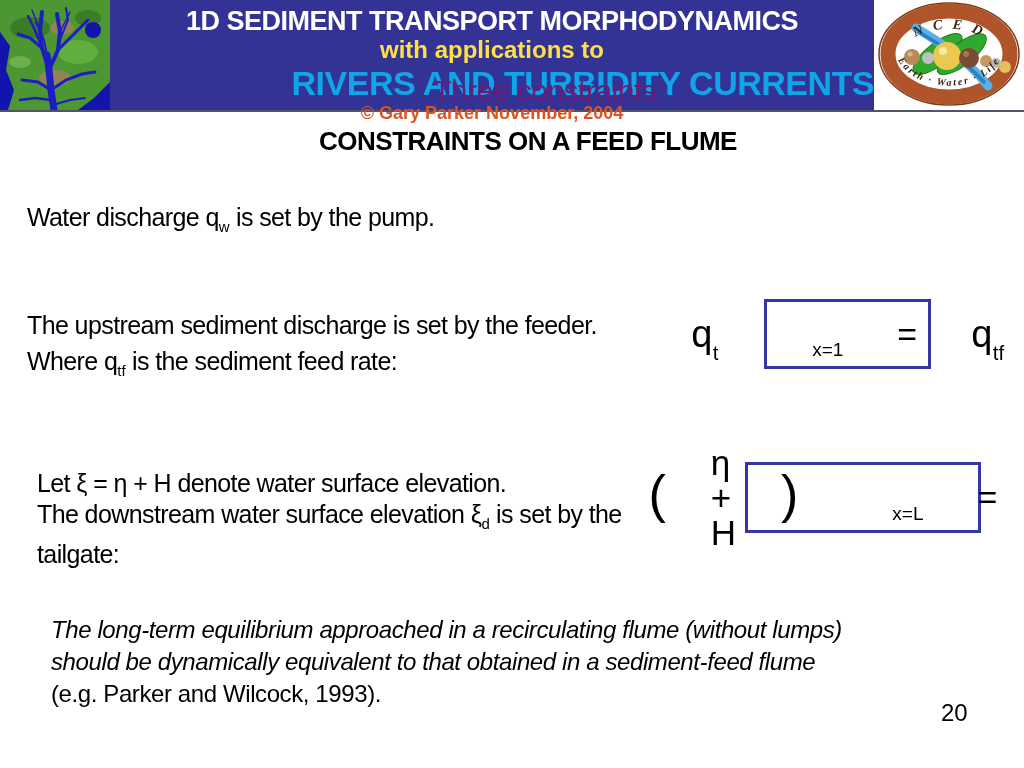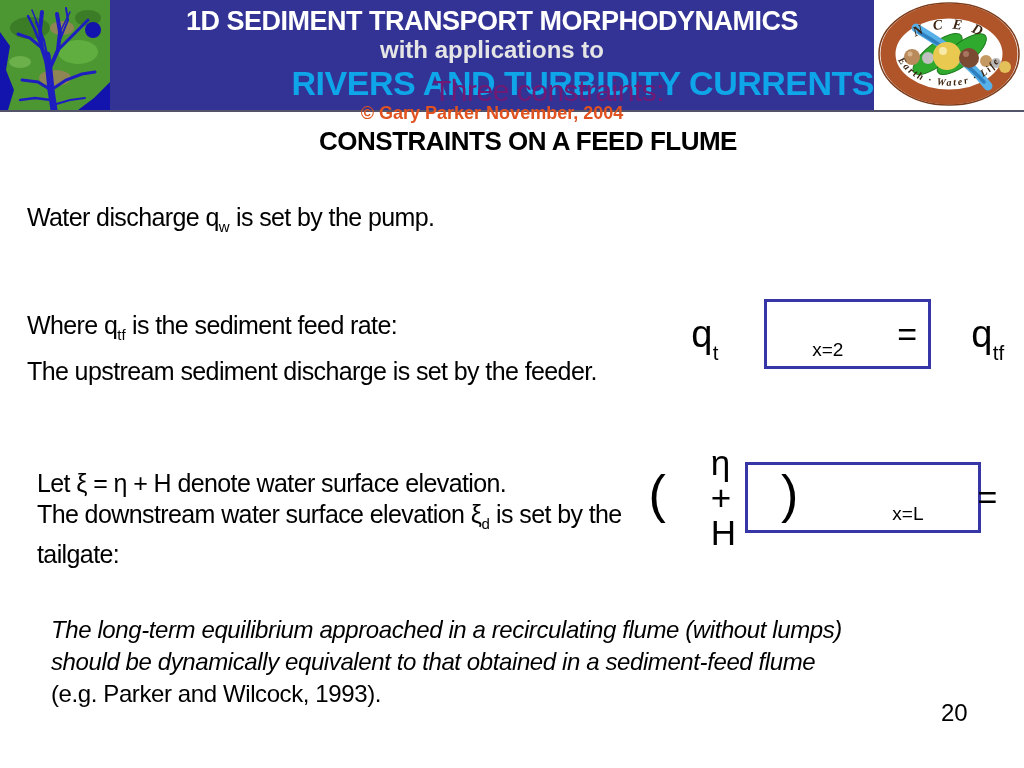--- a/index.html
+++ b/index.html
@@ -11,21 +11,21 @@
   .header{
     position:absolute;left:0;top:0;width:1024px;height:112px;
     background:#333396;border-bottom:2px solid #53536a;box-sizing:border-box;
   }
   .delta-logo{position:absolute;left:0;top:0;width:110px;height:110px;}
   .nced-logo{position:absolute;right:0;top:0;width:150px;height:110px;background:#fff;}
   .title-block{
     position:absolute;left:110px;right:150px;top:7px;text-align:center;line-height:1.04;
   }
   .t1{font-size:27px;font-weight:bold;color:#ffffff;letter-spacing:-0.5px;}
-  .t2{font-size:24px;font-weight:bold;color:#e5e5e5;margin-top:3px;}
+  .t2{font-size:24px;font-weight:bold;color:#fde047;margin-top:3px;}
   .t3{font-size:34px;font-weight:bold;color:#0ea5e9;margin-top:3px;letter-spacing:-0.5px;text-align:right;}
   .t4{font-size:18px;font-weight:bold;color:#e0521f;margin-top:3px;}
   .three-constraints{
     position:absolute;left:433px;top:74px;z-index:5;
     font-size:30px;color:#701a75;letter-spacing:-0.5px;white-space:nowrap;
   }
   
   .heading{
     position:absolute;left:16px;top:126px;width:1024px;text-align:center;
     font-size:26px;font-weight:bold;letter-spacing:-0.5px;
@@ -140,30 +140,30 @@
 
   <div class="three-constraints">Three constraints:</div>
 
   <div class="heading">CONSTRAINTS ON A FEED FLUME</div>
 
   <div class="body-text p1">
     <span>Water discharge q</span><sub class="bsub">w</sub><span> is set by the pump.</span>
   </div>
 
   <div class="body-text p2">
+    <div>The upstream sediment discharge is set by the feeder.</div>
     <div>
       <span>Where q</span><sub class="bsub">tf</sub><span> is the sediment feed rate:</span>
     </div>
-    <div>The upstream sediment discharge is set by the feeder.</div>
   </div>
 
   <div class="eqbox eq1">
     <span class="eq-base"><span>q</span><sub>t</sub></span>
     <span class="vbar vbar1"></span>
-    <span class="evalsub">x=2</span>
+    <span class="evalsub">x=1</span>
     <span class="eq-equals">=</span>
     <span class="eq-rhs"><span>q</span><sub>tf</sub></span>
   </div>
 
   <div class="body-text p3">
     <div>Let ξ = η + H denote water surface elevation.</div>
     <div>
       <span>The downstream water surface elevation ξ</span><sub class="bsub">d</sub><span> is set by the</span>
     </div>
     <div>tailgate:</div>

